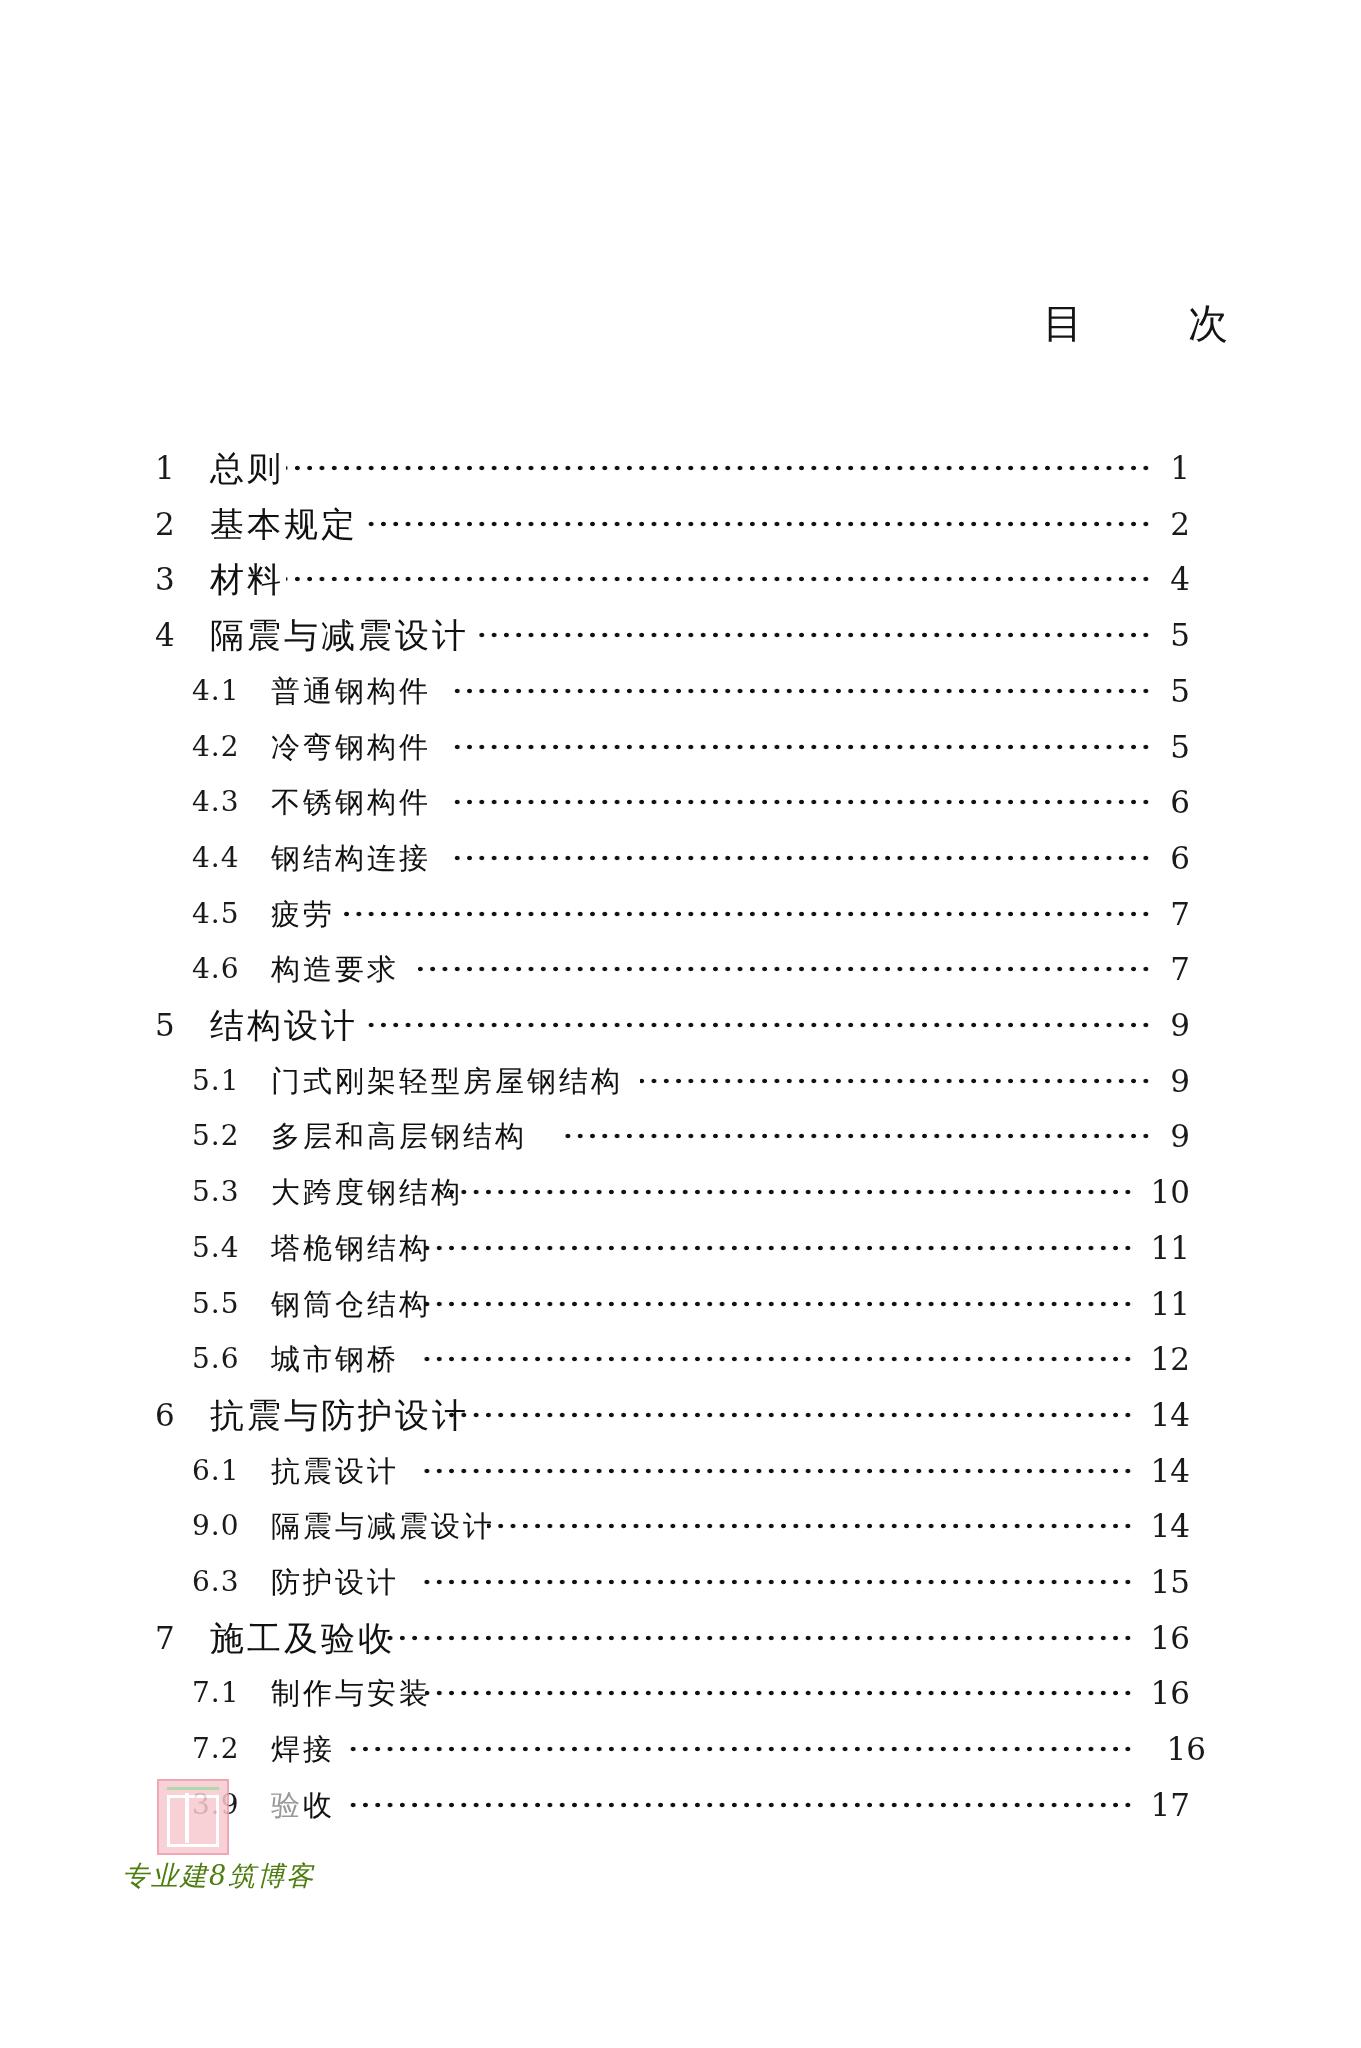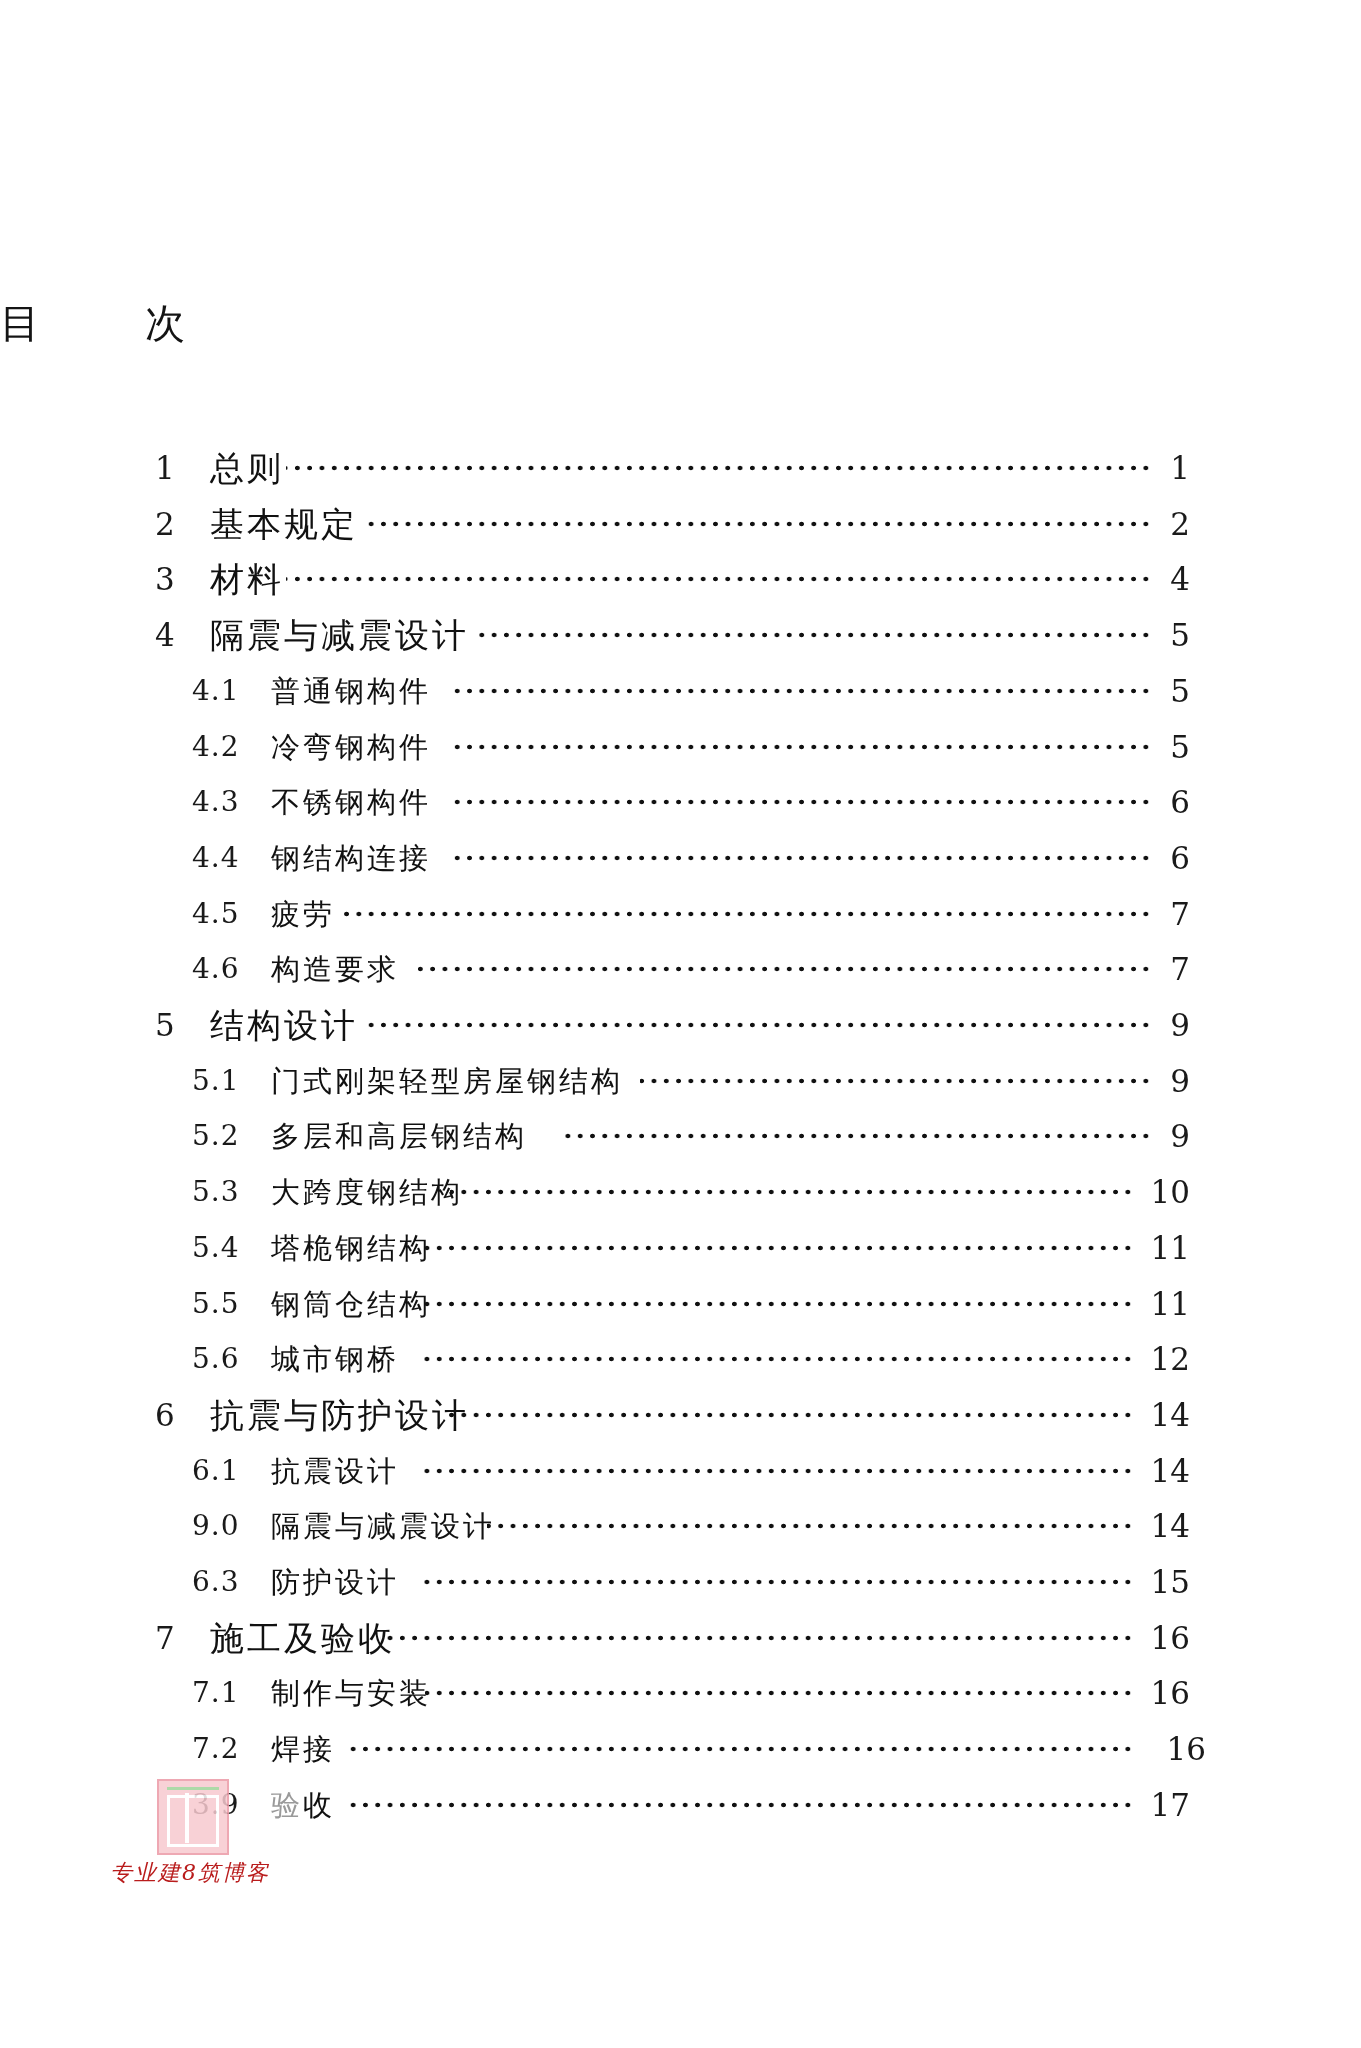--- a/index.html
+++ b/index.html
@@ -2,21 +2,21 @@
 <html><head>
 <meta charset="utf-8">
 <style>
   html, body { margin: 0; padding: 0; background: #ffffff; }
   body {
     width: 1361px; height: 2048px; position: relative; overflow: hidden;
     font-family: "DejaVu Serif", "Liberation Serif", serif; color: #111;
   }
   .page-title {
     position: absolute; top: 300px; left: 0; width: 1228px;
-    text-align: left; font-size: 40px; line-height: 46px;
+    text-align: right; font-size: 40px; line-height: 46px;
     letter-spacing: 0; color: #141414;
   }
   .page-title span { display: inline-block; }
   .page-title .gap { width: 105px; }
   .toc { position: absolute; left: 0; top: 0; width: 1361px; }
   .row {
     position: absolute; left: 0; width: 1361px; height: 56px;
     display: block;
   }
   .num {
@@ -49,21 +49,21 @@
   }
   .watermark .bar { position: absolute; left: 8px; right: 8px; top: 6px; height: 3px; background: #9fd49a; }
   .watermark .inner {
     position: absolute; left: 8px; right: 8px; top: 14px; bottom: 6px;
     border: 3px solid #ffffff; box-sizing: border-box;
   }
   .watermark .inner2 {
     position: absolute; left: 26px; width: 4px; top: 12px; bottom: 10px; background: #ffffff;
   }
   .wm-text {
-    position: absolute; left: 110px; top: 1858px; font-size: 22px; color: #b91c1c;
+    position: absolute; left: 122px; top: 1858px; font-size: 27px; color: #4d7c0f;
     font-family: "DejaVu Serif", "Liberation Serif", serif; letter-spacing: 2px; font-style: italic;
   }
 </style>
 </head>
 <body>
 
 <div class="page-title">
   <span>目</span><span class="gap"></span><span>次</span>
 </div>
 

